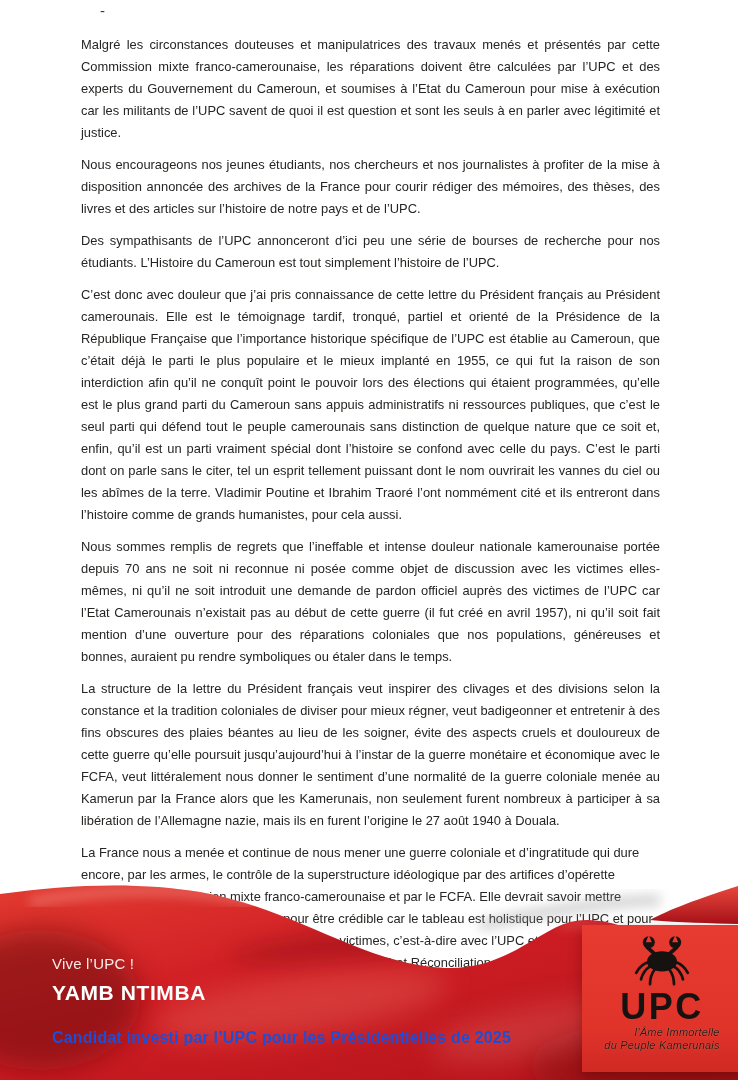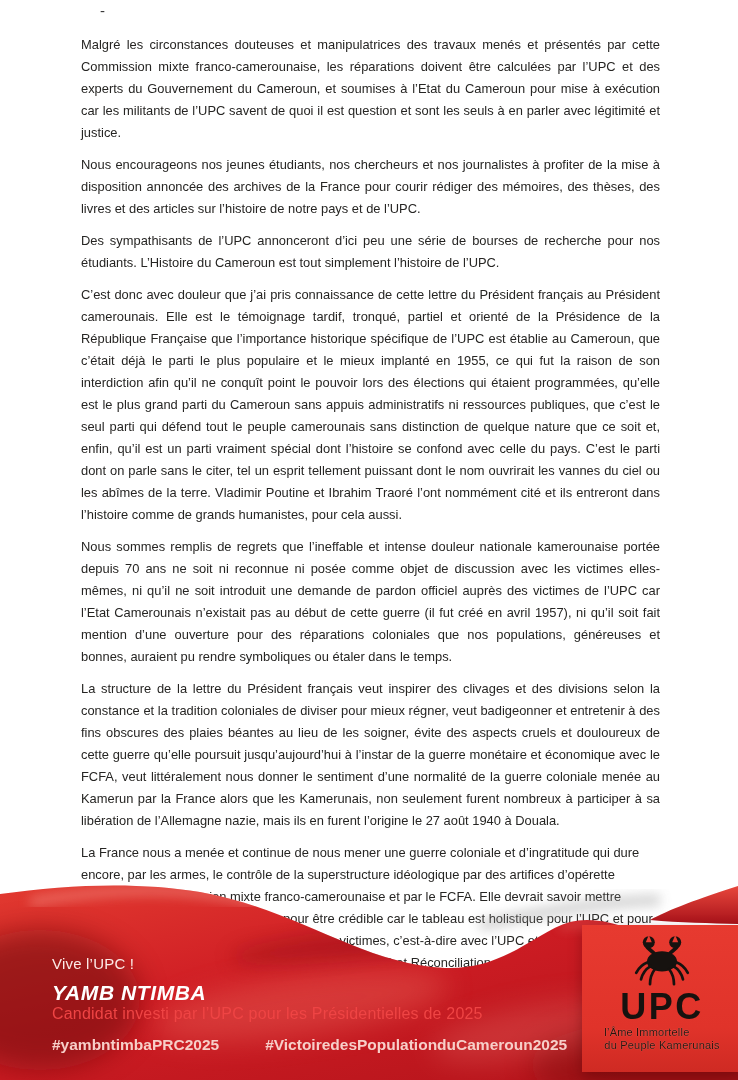--- a/index.html
+++ b/index.html
@@ -24,40 +24,41 @@
   .body-text p{margin:0 0 10px 0;}
   .body-text p.ragged{text-align:left;}
   .wave-wrap{position:absolute;left:0;bottom:0;width:738px;height:200px;z-index:2;}
   .footer-block{
     position:absolute;left:52px;top:955px;z-index:4;
     color:var(--footer-text,#fdeae7);
   }
   .slogan{font-size:15px;line-height:17.5px;font-weight:500;letter-spacing:.2px;}
   .cand-name{
     margin-top:9px;font-size:21px;line-height:22px;font-weight:800;
-    color:#ffffff;letter-spacing:.6px;font-style:italic;
+    color:#ffffff;letter-spacing:.6px;
   }
-  .cand-title{font-size:16px;line-height:19px;font-weight:400;color:#ef4444;letter-spacing:.2px;}
+  .cand-title{font-size:16px;line-height:19px;font-weight:700;color:#1d4ed8;letter-spacing:.2px;margin-top:24px;}
   .hashtags{margin-top:13px;font-size:15.5px;font-weight:600;color:#f7cfc9;display:flex;}
   .hashtag-secondary{margin-left:46px;}
   .logo-card{
     position:absolute;left:582px;top:925px;width:160px;height:147px;z-index:5;
     background:linear-gradient(180deg,var(--logo-red,#e73a30) 0%,#e0332a 70%,#cf2a23 100%);
     box-shadow:0 5px 12px rgba(70,0,0,.35);
     display:flex;flex-direction:column;align-items:center;
   }
   .logo-crab{margin-top:7px;width:66px;height:60px;}
   .logo-acronym{
     font-size:36px;line-height:34px;font-weight:900;letter-spacing:2.5px;
     color:#16120f;margin-top:-2px;
   }
   .logo-tagline{
-    font-size:11px;line-height:12.5px;color:#2a130c;text-align:left;
+    font-size:11px;line-height:12.5px;color:#2a130c;text-align:right;
     margin-top:2px;letter-spacing:.2px;
     text-shadow:0 0 1px rgba(255,210,200,.55);
+    font-style:italic;
   }
 </style>
 </head>
 <body>
 
 <div class="page">
 
   <div class="top-mark">-</div>
 
   <div class="body-text">
@@ -112,24 +113,20 @@
         <ellipse cx="540" cy="150" rx="110" ry="26" fill="#f2837a" opacity="0.25" filter="url(#soft14)" transform="rotate(-10 540 150)"></ellipse>
         <path d="M 560,46 C 610,34 670,74 738,106" fill="none" stroke="#f08d82" stroke-width="6" opacity="0.4" filter="url(#soft6)"></path>
       </g>
     </svg>
   </div>
 
   <div class="footer-block">
     <div class="slogan">Vive l’UPC !</div>
     <div class="cand-name">YAMB NTIMBA</div>
     <div class="cand-title">Candidat investi par l’UPC pour les Présidentielles de 2025</div>
-    <div class="hashtags">
-      <span class="hashtag-primary">#yambntimbaPRC2025</span>
-      <span class="hashtag-secondary">#VictoiredesPopulationduCameroun2025</span>
-    </div>
   </div>
 
   <div class="logo-card">
     <svg class="logo-crab" viewBox="-50 -50 100 100" xmlns="http://www.w3.org/2000/svg" aria-hidden="true">
       <g fill="#16120f" stroke="#16120f">
 
         <path d="M -11,-12 C -18,-20 -24,-22 -27,-28" fill="none" stroke-width="6" stroke-linecap="round"></path>
         <path d="M 11,-12 C 18,-20 24,-22 27,-28" fill="none" stroke-width="6" stroke-linecap="round"></path>
 
         <circle cx="-22" cy="-33" r="10" stroke="none"></circle>

